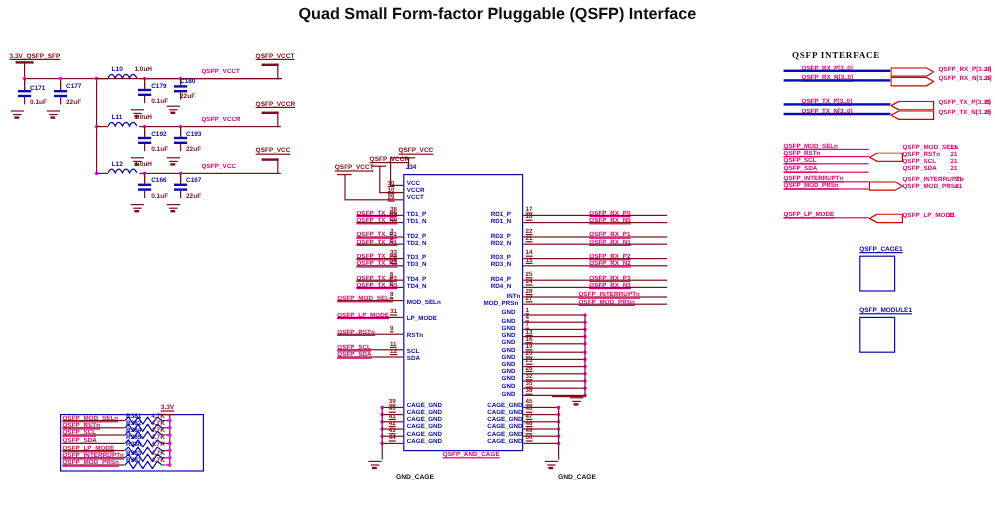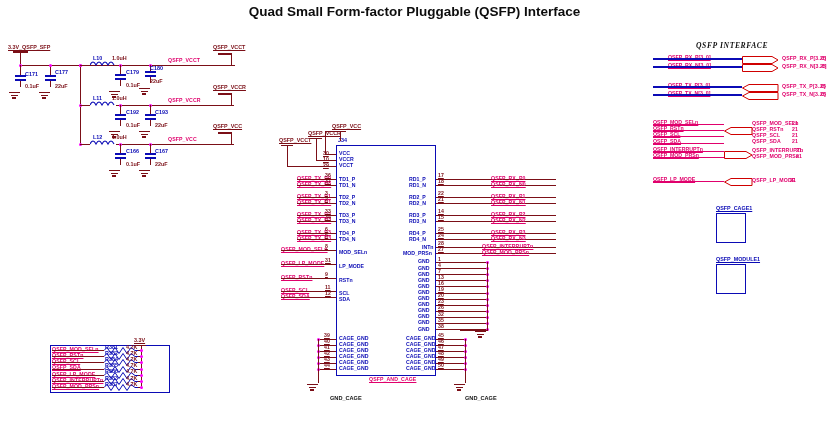--- a/index.html
+++ b/index.html
@@ -577,21 +577,21 @@
     <div class="wire v" style="left:465px;top:339px;height:44px;"></div>
     <div class="gnd" style="left:459px;top:384px;">
       <i class="g1"></i>
         <i class="g2"></i>
         <i class="g3"></i>
       </div>
     <div class="t blk" style="left:465px;top:396px;">GND_CAGE</div>
   </div>
 
   <div>
-    <div class="t hdr" style="left:696px;top:42px;font-style:italic;">QSFP INTERFACE</div>
+    <div class="t hdr" style="left:660px;top:42px;">QSFP INTERFACE</div>
     <div id="iface-buses">
         <div class="t netu" style="left:668px;top:55px;">QSFP_RX_P[3..0]</div>
         <div class="wb h" style="left:653px;top:58px;width:89px;"></div>
         <svg style="position:absolute;left:742px;top:55.5px;" width="40" height="9">
           <path d="M0.5,0.5 L30,0.5 L36,4 L30,7.5 L0.5,7.5 Z" fill="none" stroke="#cf0000" stroke-width="1"></path>
         </svg>
         <div class="t net" style="left:782px;top:55.6px;">QSFP_RX_P[3..0]</div>
         <div class="t net" style="left:820px;top:55.6px;">25</div>
         <div class="t netu" style="left:668px;top:63px;">QSFP_RX_N[3..0]</div>
         <div class="wb h" style="left:653px;top:66px;width:89px;"></div>

